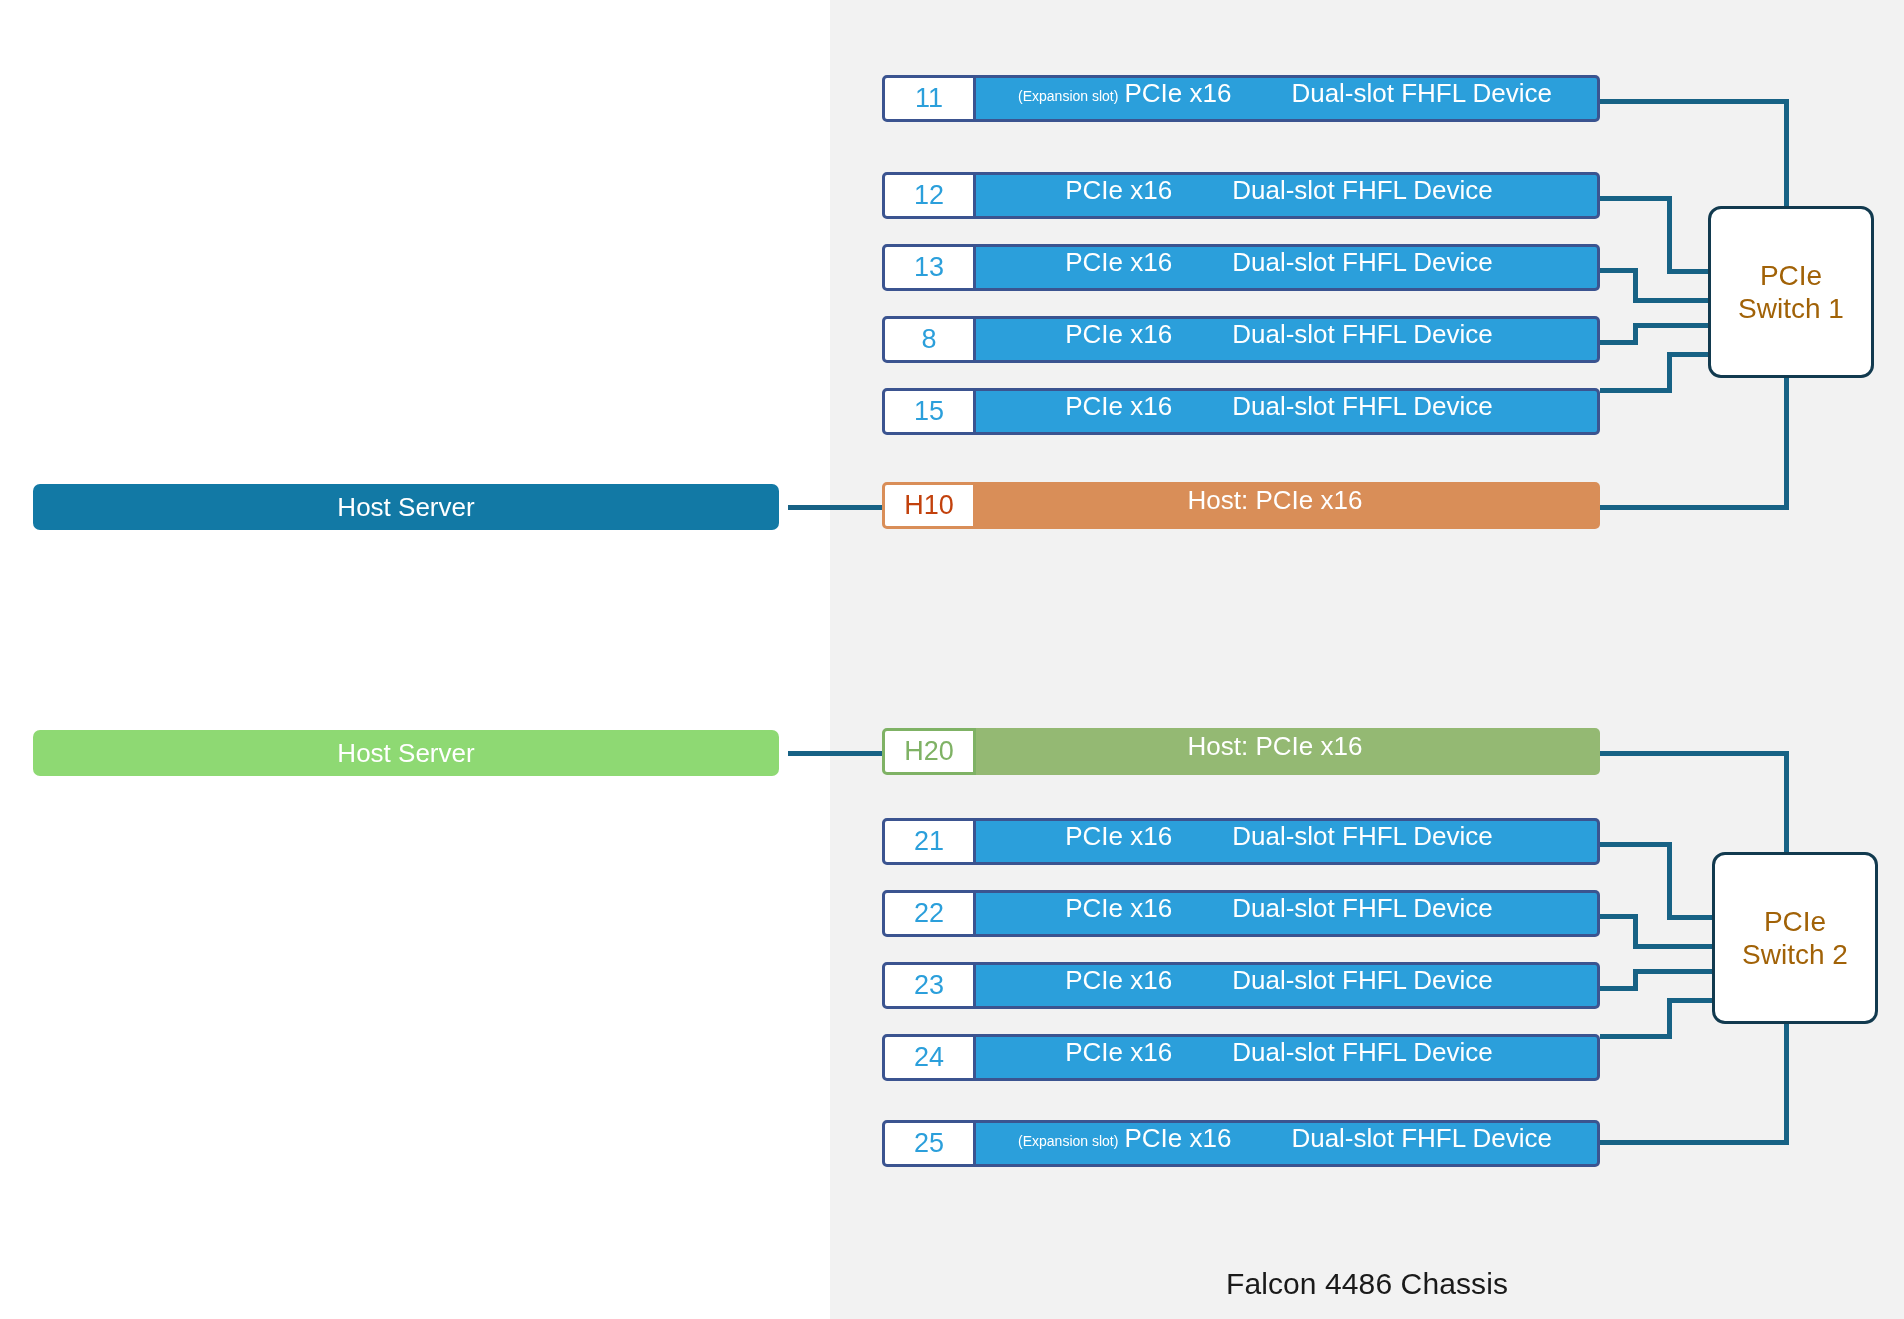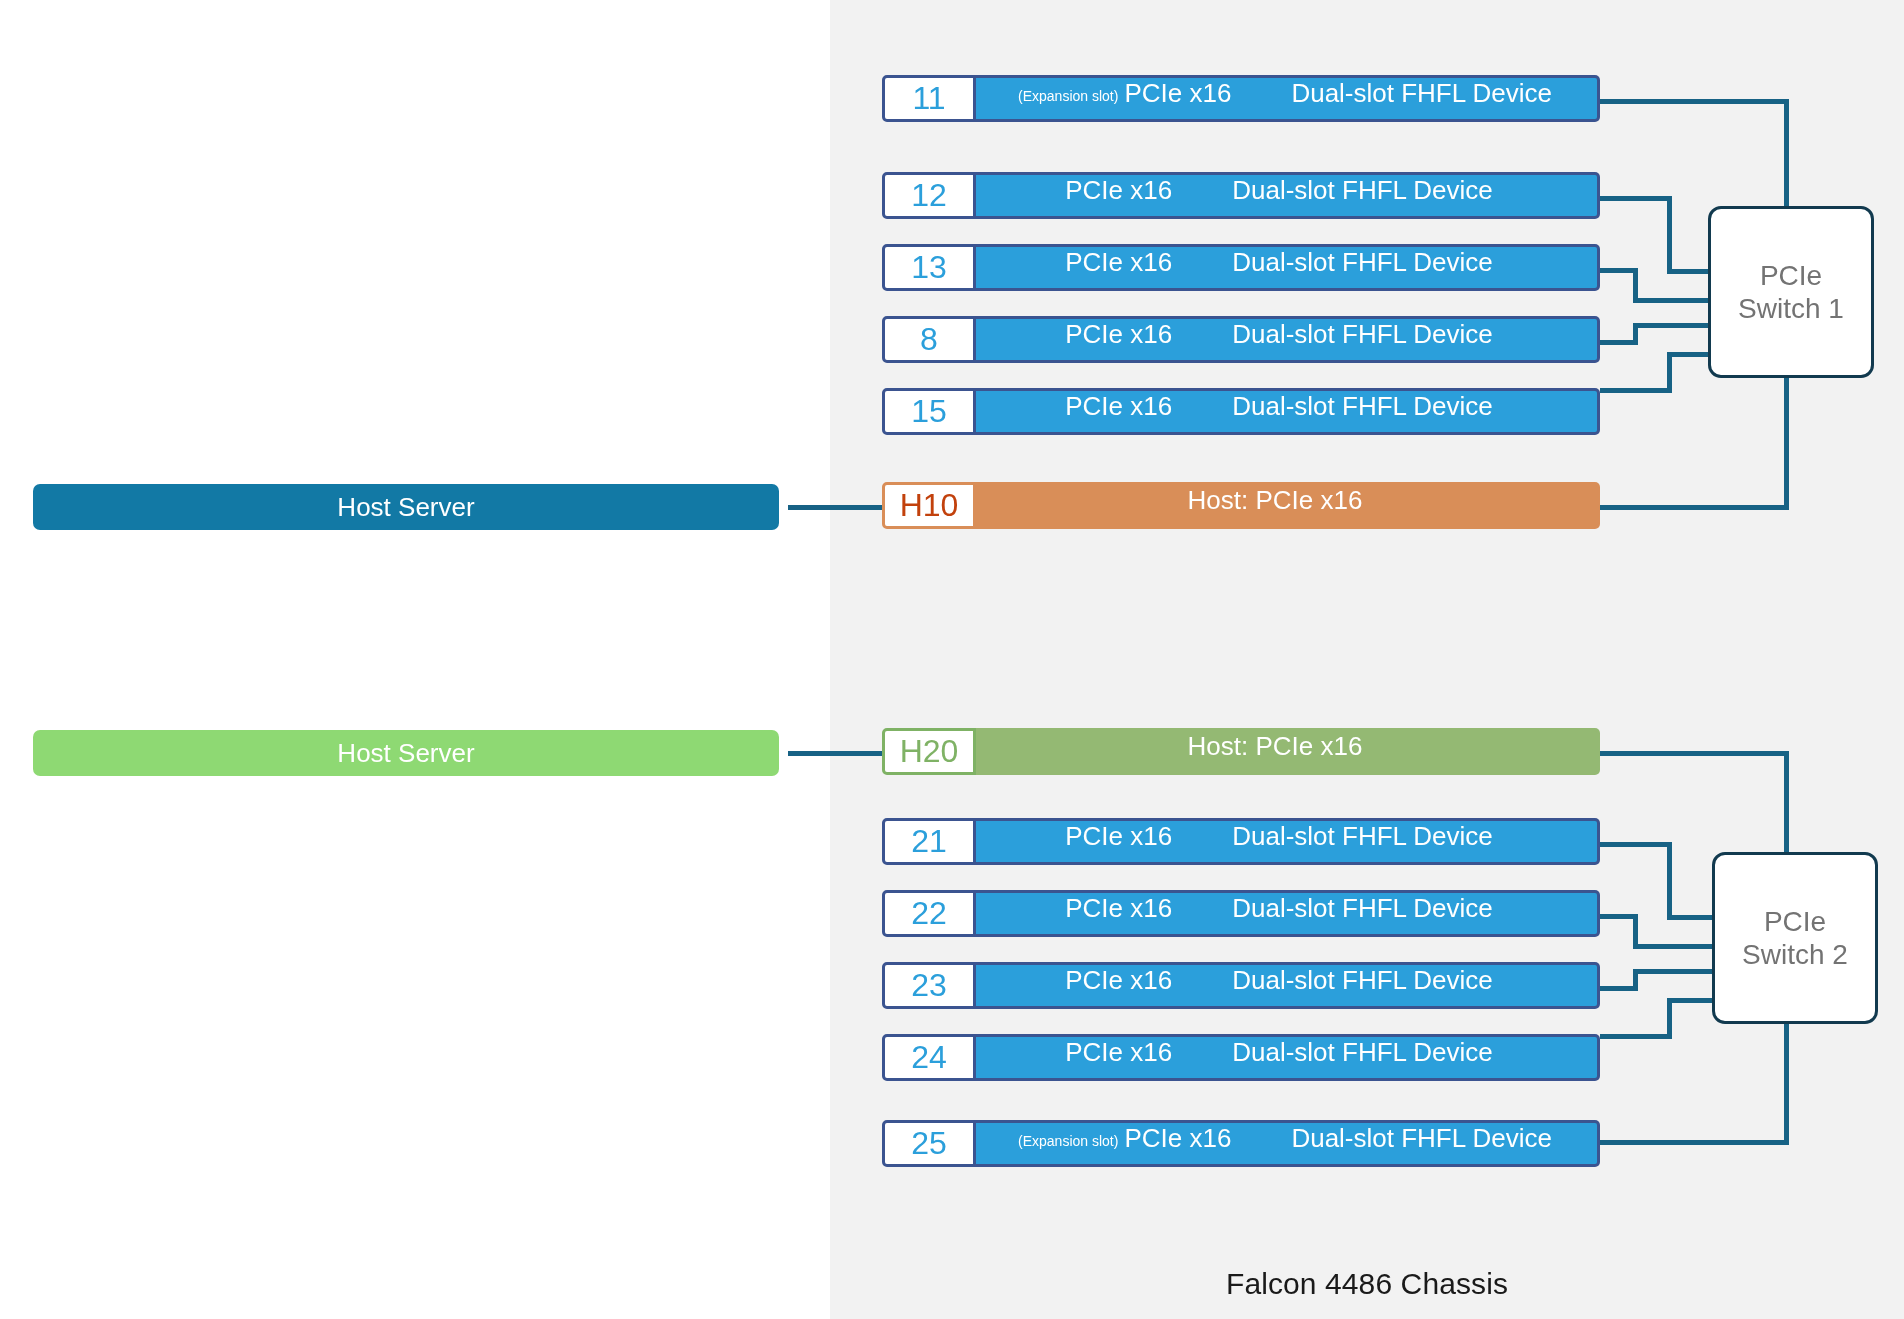--- a/index.html
+++ b/index.html
@@ -64,21 +64,21 @@
   .row .tag {
     width: 94px;
     flex: 0 0 94px;
     background: #ffffff;
     border: 3px solid #3b5490;
     border-radius: 5px 0 0 5px;
     box-sizing: border-box;
     display: flex;
     align-items: center;
     justify-content: center;
-    font-size: 32px;
+    font-size: 27px;
     color: #2b9fdb;
     position: relative;
     z-index: 3;
   }
   .row .body {
     flex: 1 1 auto;
     background: #2b9fdb;
     border: 3px solid #3b5490;
     border-left: none;
     border-radius: 0 5px 5px 0;
@@ -135,21 +135,21 @@
     height: 172px;
     background: #ffffff;
     border: 3px solid #123a4f;
     border-radius: 13px;
     box-sizing: border-box;
     display: flex;
     flex-direction: column;
     align-items: center;
     justify-content: center;
     font-size: 28px;
-    color: #737373;
+    color: #a16207;
     line-height: 1.18;
     z-index: 5;
   }
   #switch-1 { left: 1708px; top: 206px; }
   #switch-2 { left: 1712px; top: 852px; }
   .switch-box .ln { display: block; text-align: center; }
 
   
   .seg {
     position: absolute;

